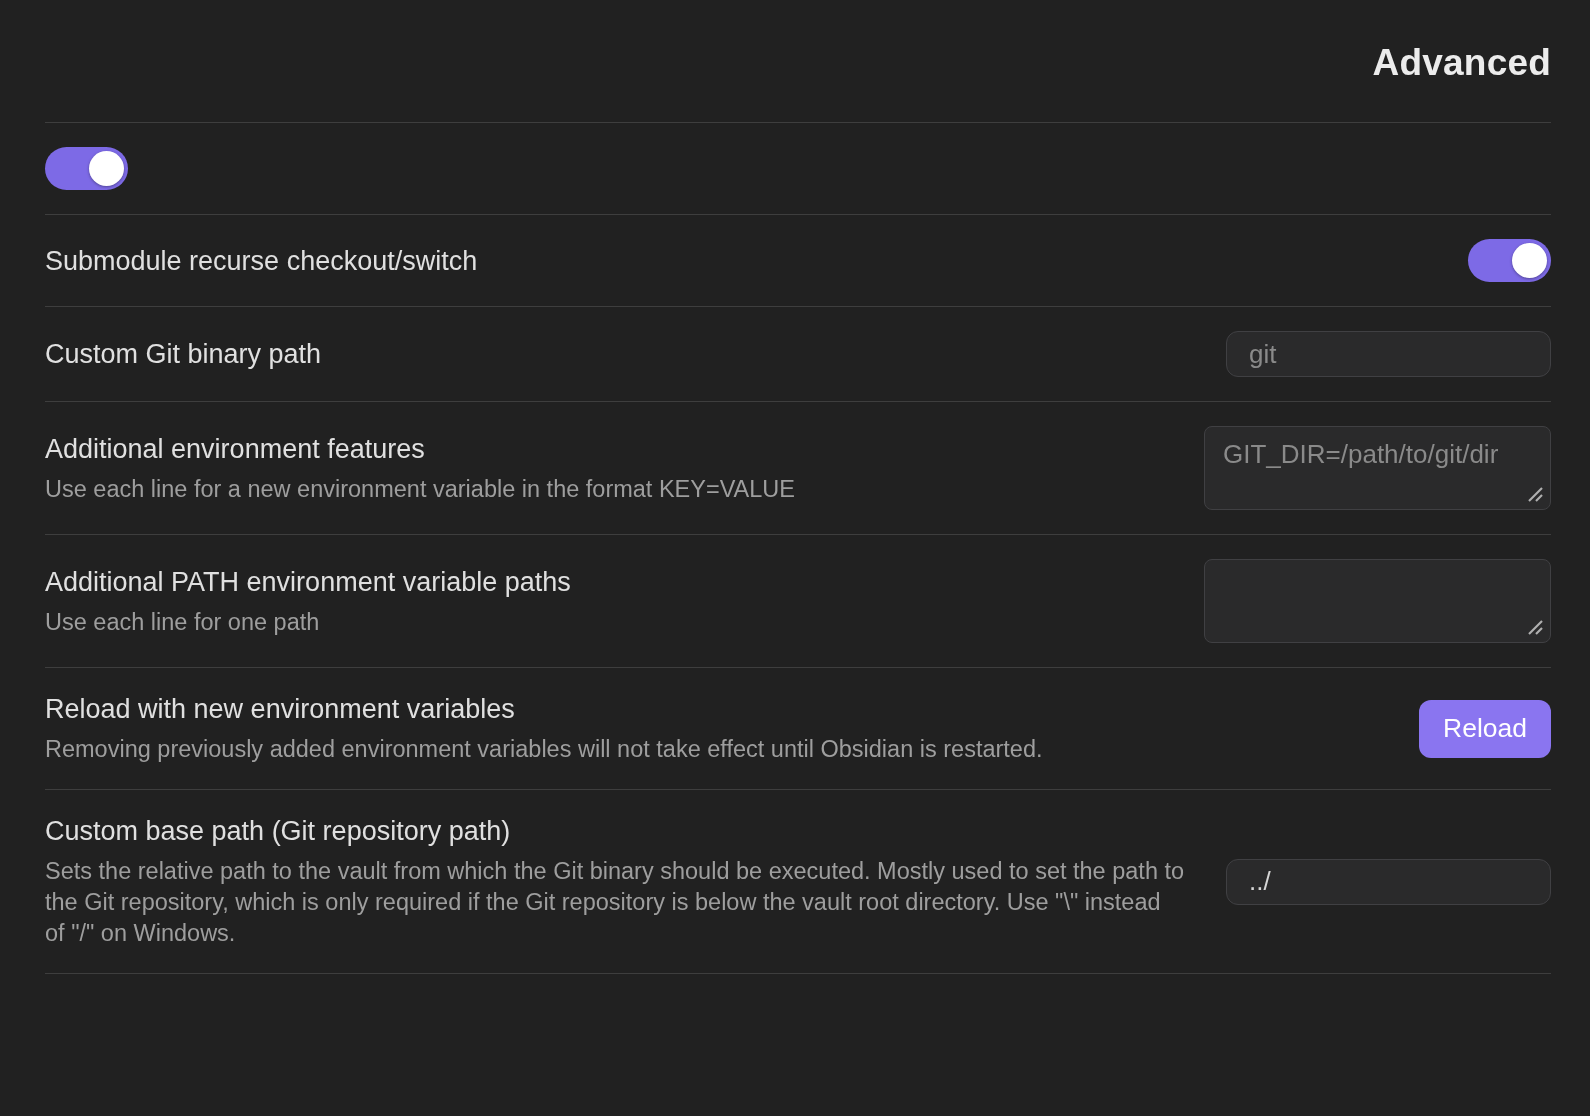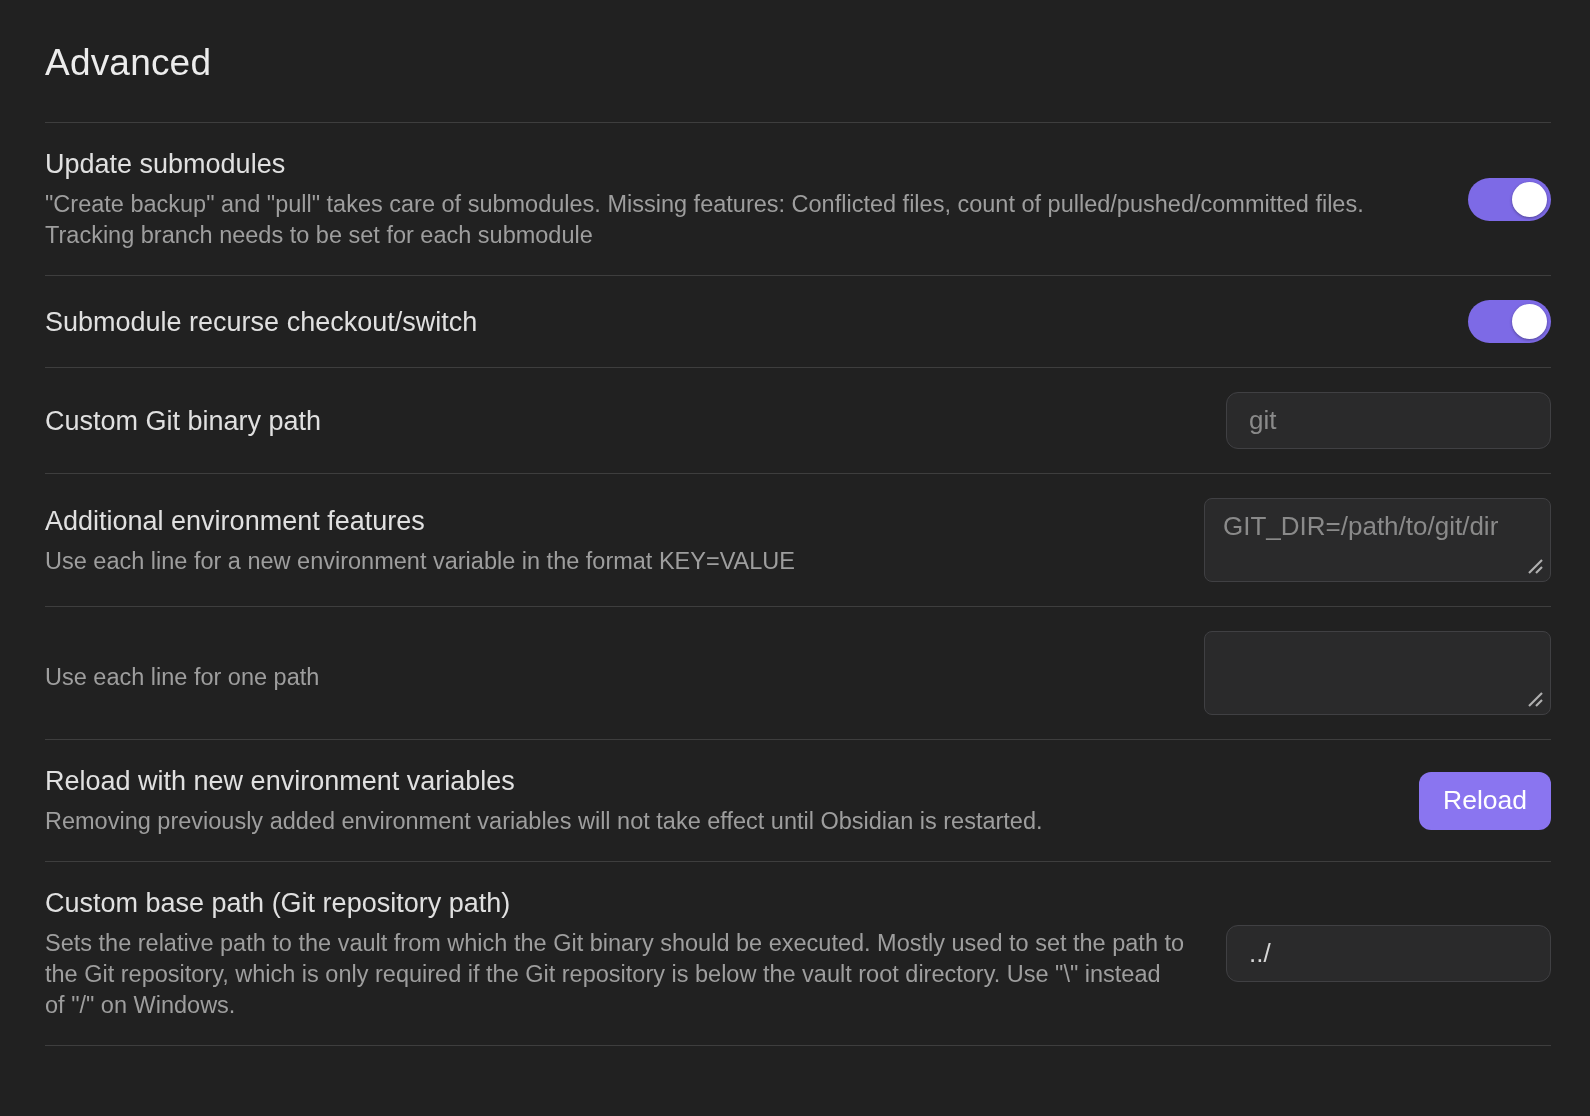--- a/index.html
+++ b/index.html
@@ -7,24 +7,25 @@
   body {
     background: #212121;
     font-family: "Liberation Sans", "DejaVu Sans", sans-serif;
     color: #e0e0e0;
   }
   .container { padding: 0 39px 0 45px; }
 
   .page-title {
     padding-top: 42px;
     font-size: 37px;
-    font-weight: 400;
+    font-weight: 700;
     color: #ececec;
     letter-spacing: 0.2px;
     margin-bottom: 38px;
+    text-align: right;
   }
 
   .setting-row {
     display: flex;
     align-items: center;
     gap: 40px;
     padding: 24px 0;
     border-top: 1px solid #3e3e3e;
   }
   .bottom-divider { border-top: 1px solid #3e3e3e; }
@@ -65,21 +66,21 @@
     border-radius: 50%;
     background: #ffffff;
     box-shadow: 0 1px 3px rgba(0,0,0,0.35);
     transition: left .1s;
   }
   .toggle.on .knob { left: 44px; }
 
   
   .text-input {
     width: 325px;
-    height: 57px;
+    height: 46px;
     background: #2a2a2b;
     border: 1px solid #404043;
     border-radius: 12px;
     color: #d6d6d6;
     font-size: 26px;
     font-family: inherit;
     padding: 0 22px;
     outline: none;
   }
   .text-input::placeholder { color: #8a8a8a; opacity: 1; }
@@ -129,24 +130,20 @@
   }
 </style>
 </head>
 <body>
 
 <div class="container">
 
   <h1 class="page-title">Advanced</h1>
 
   <div class="setting-row">
-    <div class="info">
-      <div class="name">Update submodules</div>
-      <div class="desc">"Create backup" and "pull" takes care of submodules. Missing features: Conflicted files, count of pulled/pushed/committed files. Tracking branch needs to be set for each submodule</div>
-    </div>
     <div class="control">
       <div class="toggle on">
         <div class="knob"></div>
       </div>
     </div>
   </div>
 
   <div class="setting-row">
     <div class="info">
       <div class="name">Submodule recurse checkout/switch</div>
@@ -179,20 +176,21 @@
         <svg class="resize-handle" viewBox="0 0 18 18">
           <line x1="4" y1="17" x2="17" y2="4" stroke="#b0b0b0" stroke-width="2.2"></line>
           <line x1="11" y1="17" x2="17" y2="11" stroke="#b0b0b0" stroke-width="2.2"></line>
         </svg>
       </div>
     </div>
   </div>
 
   <div class="setting-row">
     <div class="info">
+      <div class="name">Additional PATH environment variable paths</div>
       <div class="desc">Use each line for one path</div>
     </div>
     <div class="control">
       <div class="textarea-wrap">
         <textarea placeholder="" style=""></textarea>
         <svg class="resize-handle" viewBox="0 0 18 18">
           <line x1="4" y1="17" x2="17" y2="4" stroke="#b0b0b0" stroke-width="2.2"></line>
           <line x1="11" y1="17" x2="17" y2="11" stroke="#b0b0b0" stroke-width="2.2"></line>
         </svg>
       </div>

